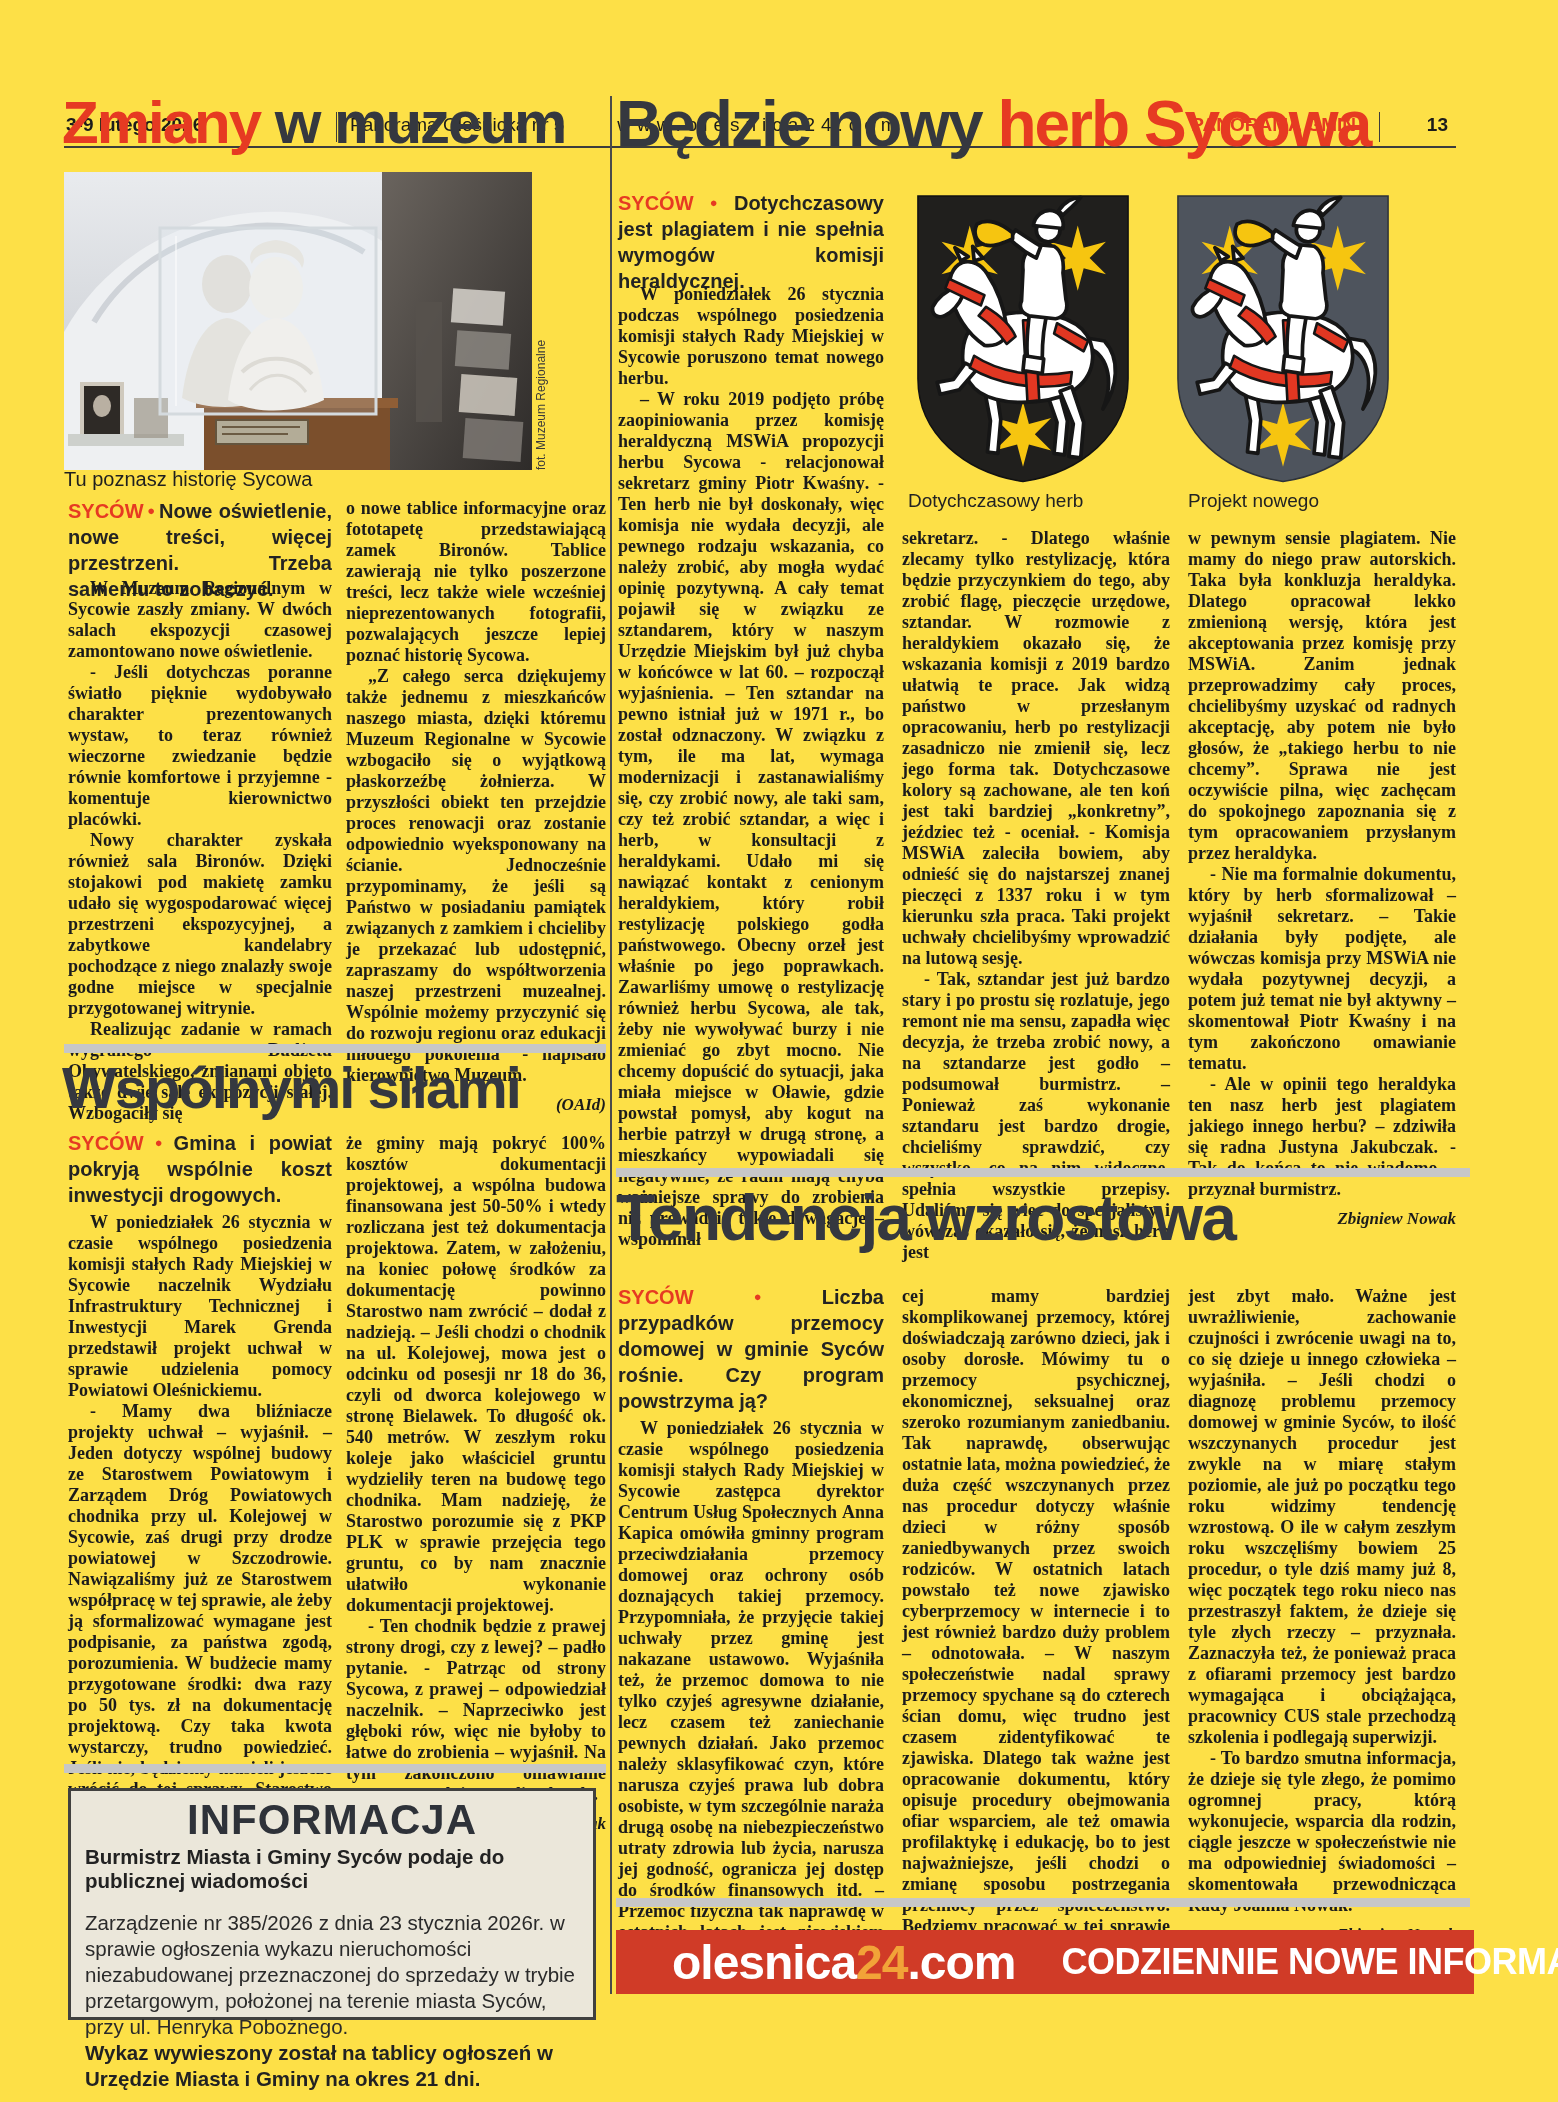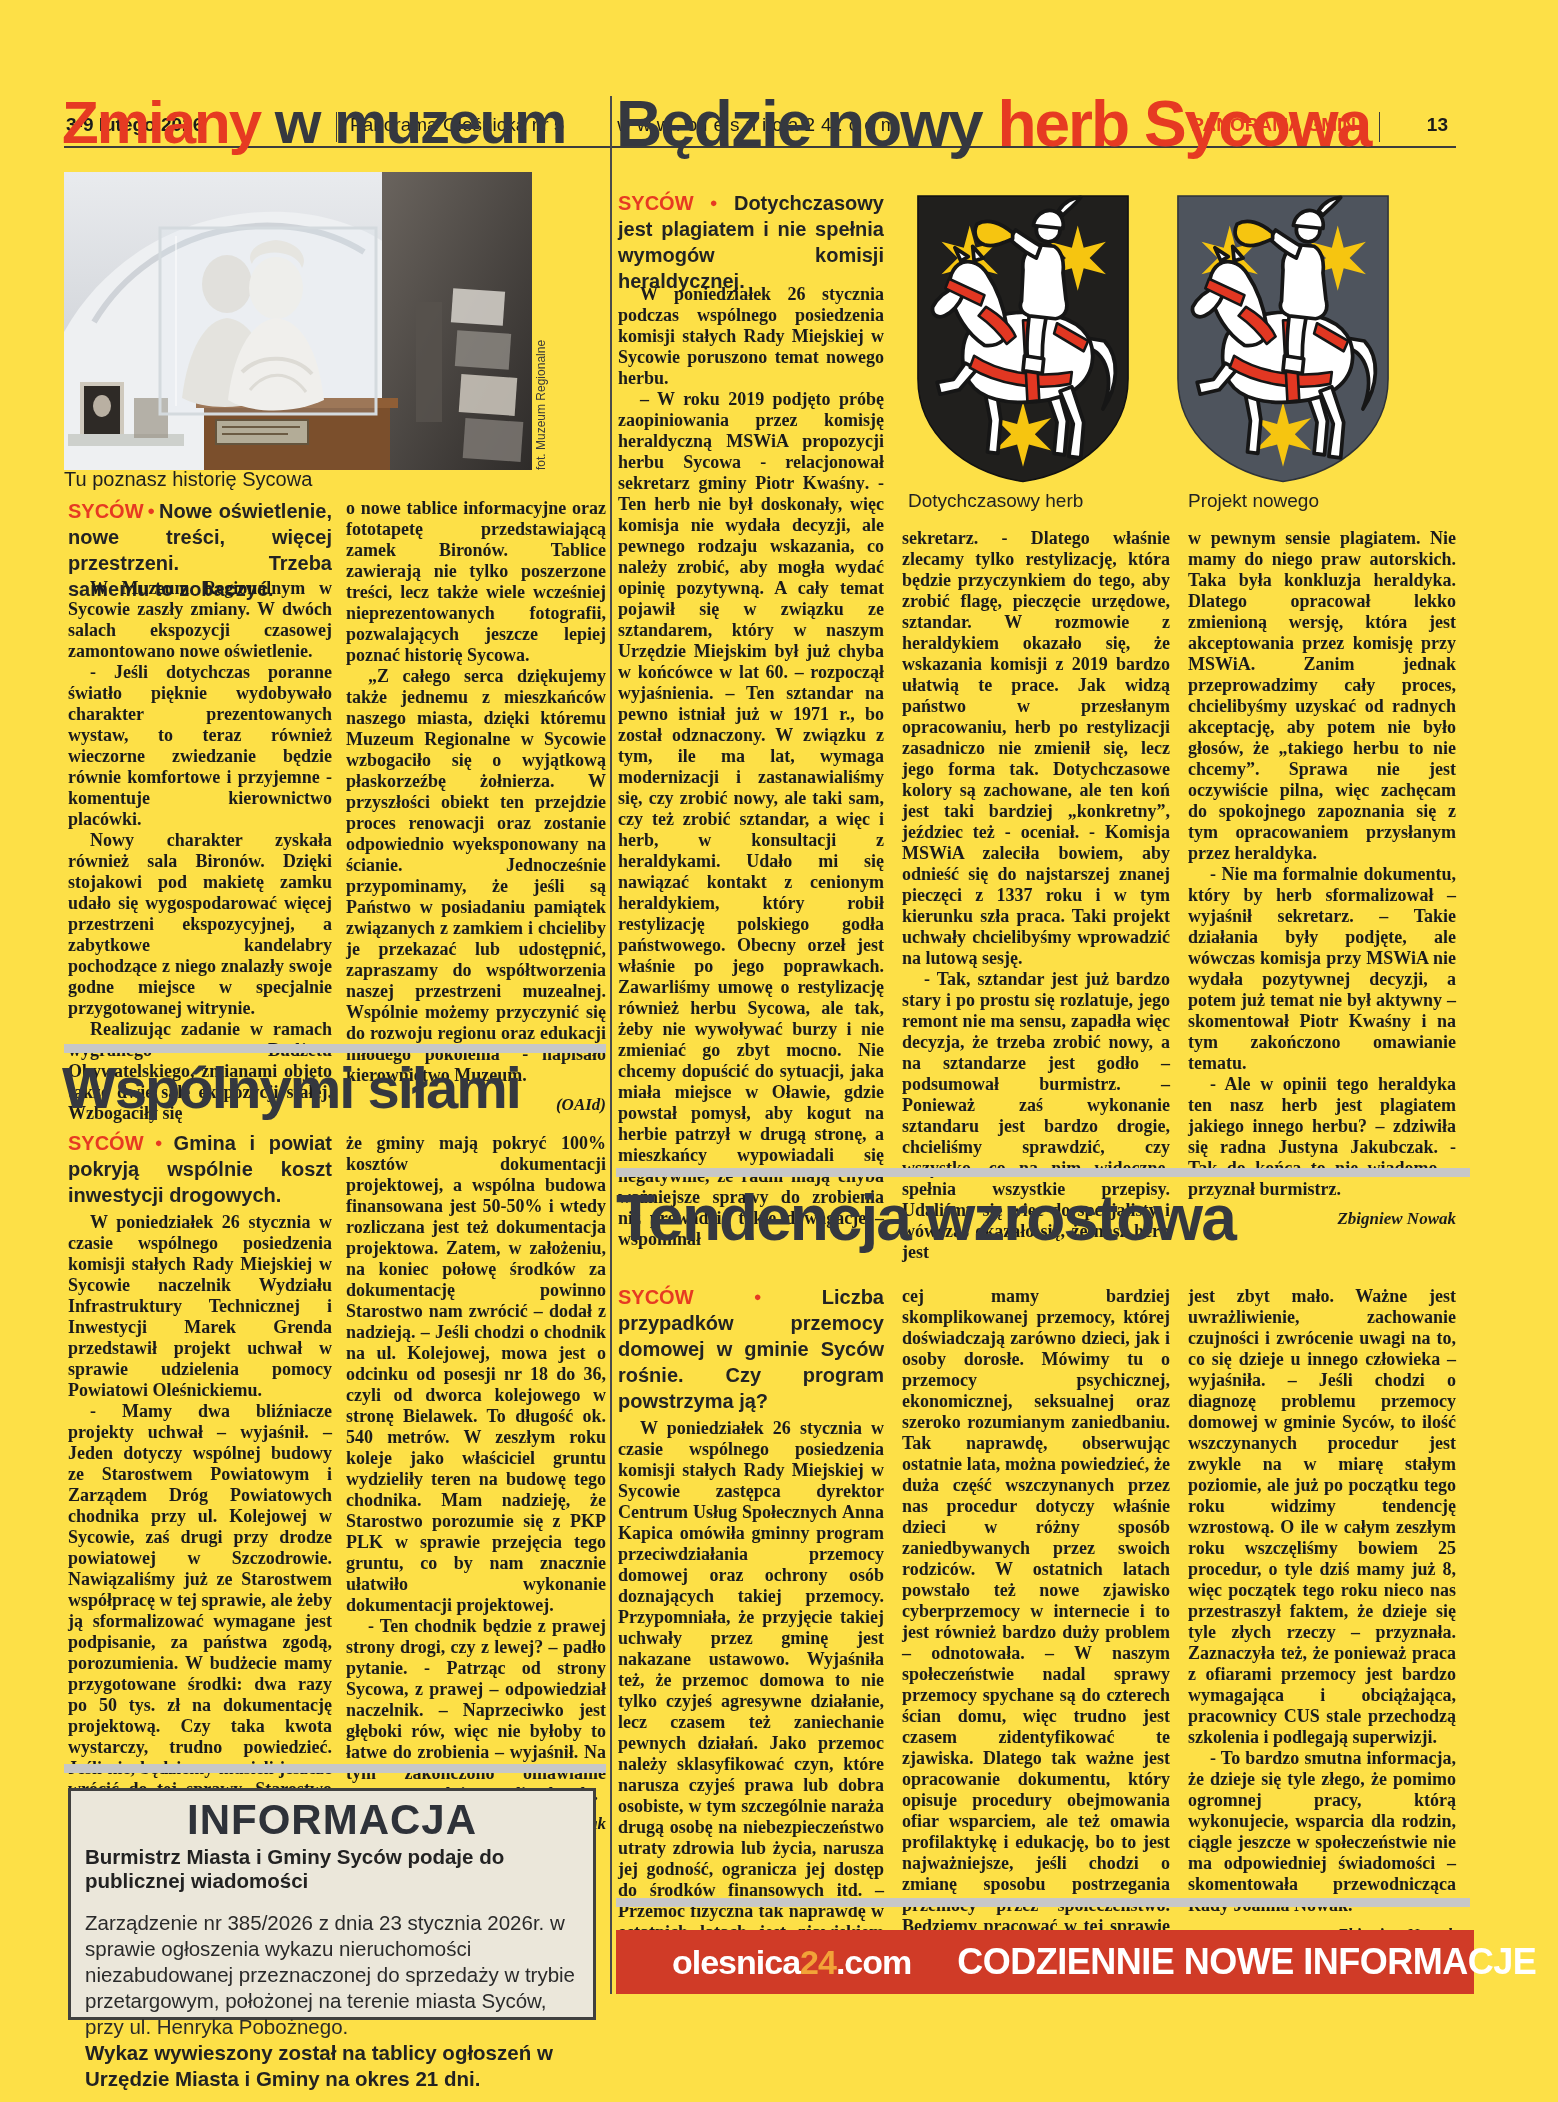--- a/index.html
+++ b/index.html
@@ -55,21 +55,21 @@
       font-family:"Liberation Sans",sans-serif;padding:6px 14px;box-sizing:border-box;}
   .infobox .ib-title{text-align:center;font-size:42px;font-weight:bold;color:#2e3239;
       letter-spacing:1px;line-height:1.1;}
   .infobox .ib-sub{font-size:20.5px;font-weight:bold;color:#222;margin-top:2px;}
   .infobox .ib-body{font-size:20.5px;line-height:26px;color:#2a2a2a;margin-top:17px;}
   .infobox .ib-foot{font-size:20.5px;line-height:26px;font-weight:bold;color:#222;}
   
   .banner{position:absolute;left:616px;top:1930px;width:858px;height:64px;
       background:var(--banner-red);display:flex;align-items:center;
       font-family:"Liberation Sans",sans-serif;color:#fff;}
-  .banner .logo{font-size:34px;font-weight:bold;margin-left:56px;letter-spacing:-1px;white-space:nowrap;}
+  .banner .logo{font-size:48px;font-weight:bold;margin-left:56px;letter-spacing:-1px;white-space:nowrap;}
   .banner .logo .num{color:var(--banner-orange);}
   .banner .slogan{font-size:36px;font-weight:bold;margin-left:46px;letter-spacing:-0.5px;white-space:nowrap;}
 </style>
 </head>
 <body>
 
 <div class="page">
 
   <div class="hdr">
     <span class="date">3-9 lutego 2026</span>

